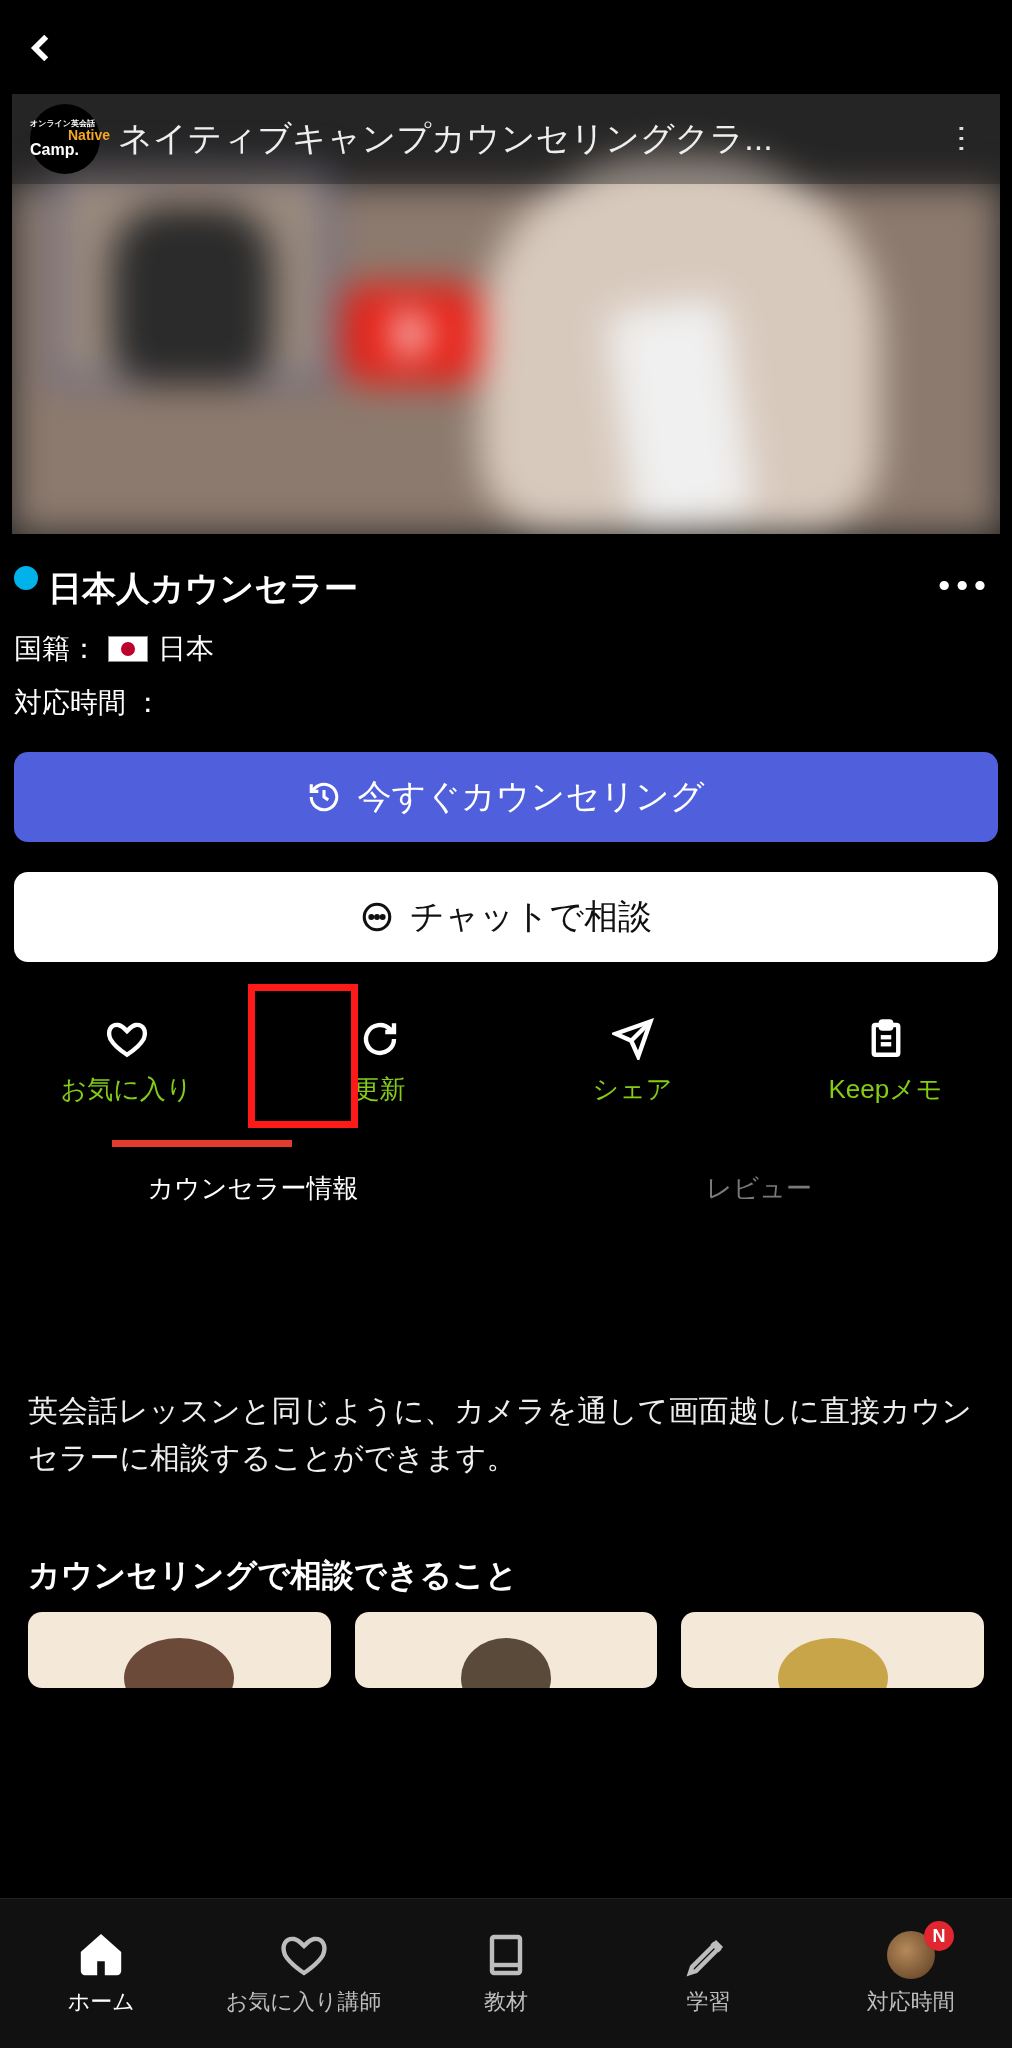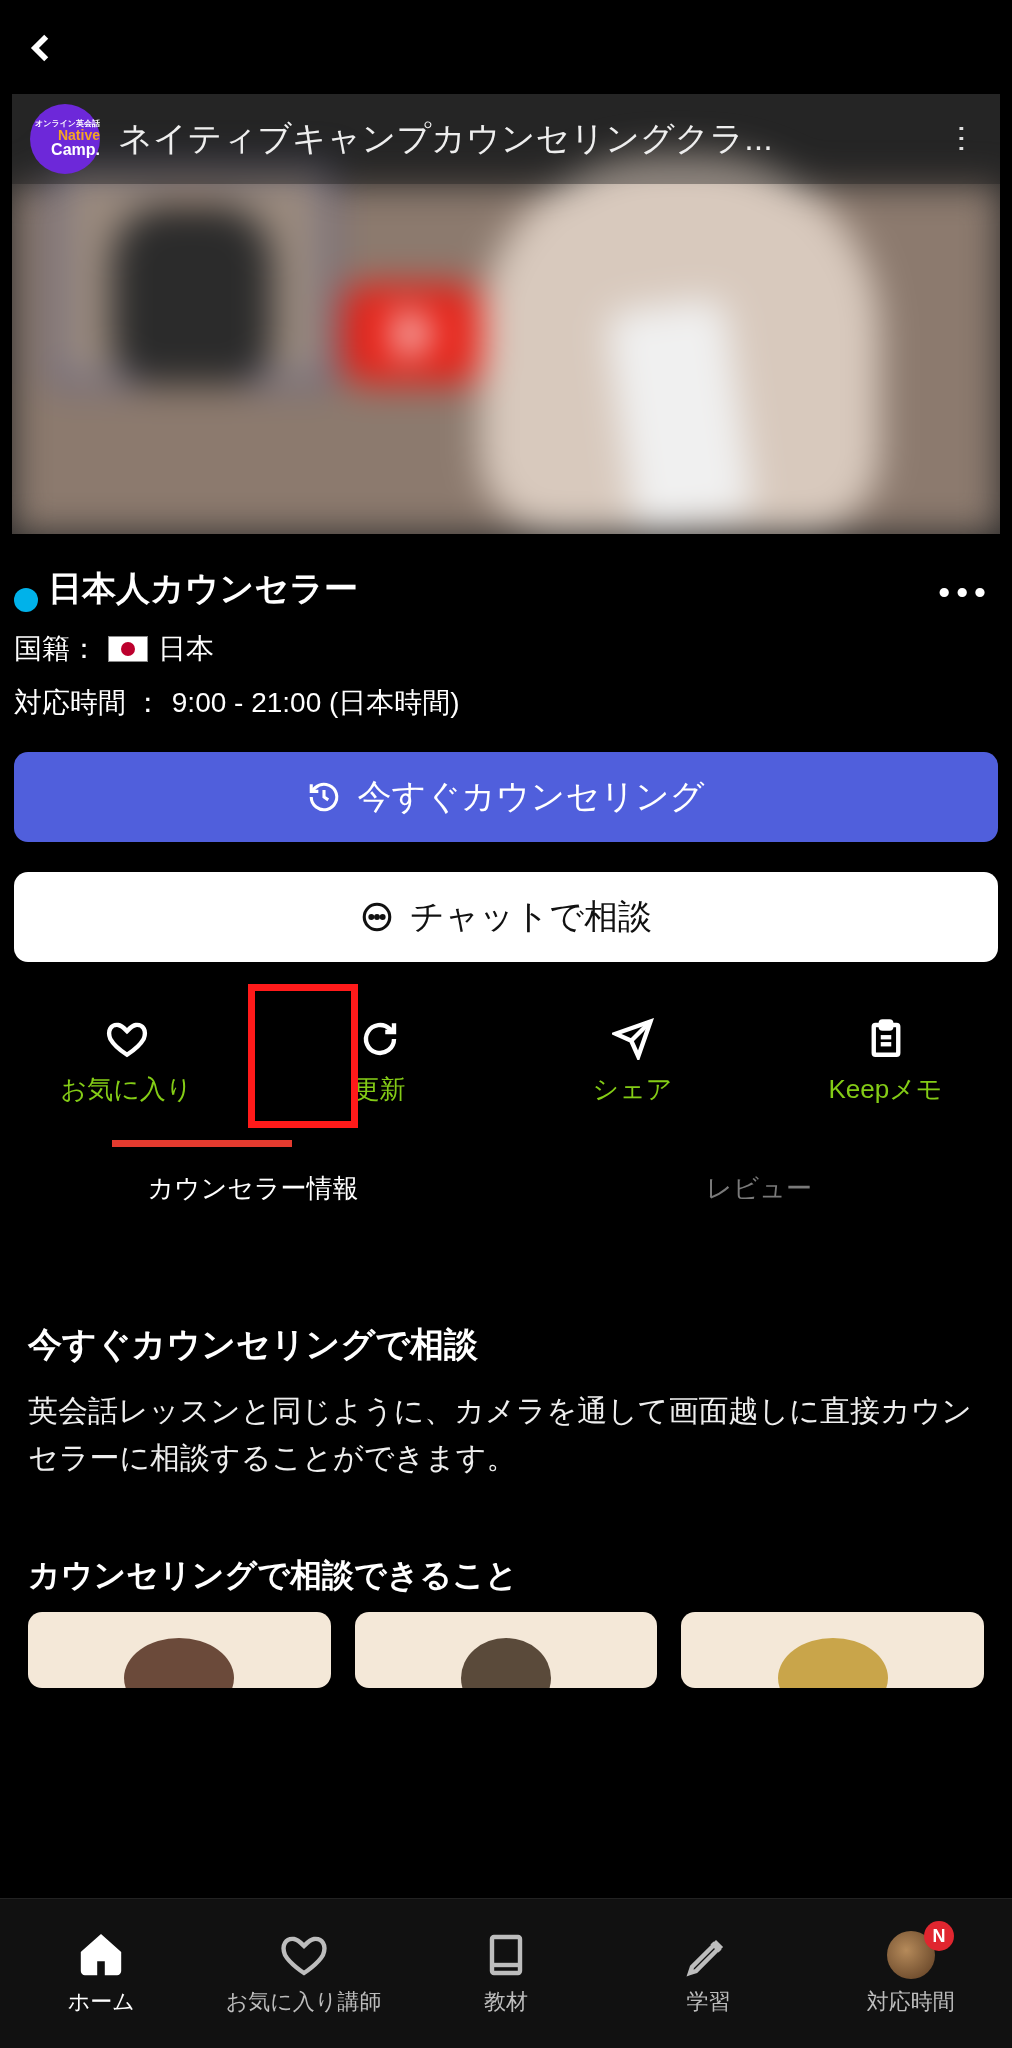--- a/index.html
+++ b/index.html
@@ -6,41 +6,41 @@
   html, body { width: 1012px; height: 2048px; background: #000; color: #fff; font-family: -apple-system, "Hiragino Sans", "Hiragino Kaku Gothic ProN", Meiryo, sans-serif; overflow: hidden; }
   .screen { position: relative; width: 1012px; height: 2048px; background: #000; }
 
   
   .back-btn { position: absolute; top: 18px; left: 12px; width: 60px; height: 60px; display:flex; align-items:center; justify-content:center; }
   .back-btn svg { width: 34px; height: 34px; stroke:#fff; stroke-width:4; fill:none; }
 
   
   .video-wrap { position:absolute; top:94px; left:12px; right:12px; height:440px; background:#2a2a2a; overflow:hidden; }
   .video-header { position:absolute; top:0; left:0; right:0; height:90px; background: rgba(30,30,30,0.4); display:flex; align-items:center; padding:0 18px; gap:18px; }
-  .nc-logo { width:70px; height:70px; border-radius:50%; background:#6d28d9; display:flex; flex-direction:column; align-items:flex-end; justify-content:center; font-weight:700; line-height:1; }
+  .nc-logo { width:70px; height:70px; border-radius:50%; background:#000000; display:flex; flex-direction:column; align-items:flex-start; justify-content:center; font-weight:700; line-height:1; }
   .nc-logo .tiny { font-size:8px; color:#fff; }
   .nc-logo .l1 { font-size:14px; color:#f5a623;margin-left:38px; }
   .nc-logo .l2 { font-size:16px; color:#fff; }
   .video-title { flex:1; font-size:34px; color:#eee; white-space:nowrap; overflow:hidden; text-overflow:ellipsis; }
   .video-menu { width:40px; text-align:center; color:#ddd; font-size:30px; letter-spacing:2px; transform:rotate(90deg); }
 
   
   .video-blur { position:absolute; top:90px; left:0; right:0; bottom:0; filter: blur(18px); }
   .vb-bg { position:absolute; inset:0; background:#8c7a6e; }
   .vb-window { position:absolute; left:40px; top:-20px; width:280px; height:220px; border:6px solid #3b4a8f; background:#9a8a7e; }
   .vb-person1 { position:absolute; left:100px; top:20px; width:160px; height:180px; background:#2b2b2b; border-radius:60px 60px 40px 40px; }
   .vb-face1 { position:absolute; left:130px; top:5px; width:100px; height:100px; background:#b89a85; border-radius:50%; }
   .vb-person2 { position:absolute; right:120px; top:-30px; width:400px; height:380px; background:#d8c9bd; border-radius:180px 180px 80px 80px; }
   .vb-face2 { position:absolute; right:230px; top:-10px; width:180px; height:200px; background:#c9a890; border-radius:50%; }
   .vb-phone { position:absolute; right:260px; bottom:10px; width:120px; height:220px; background:#f0f0f0; border-radius:20px; transform:rotate(-8deg); }
   .vb-play { position:absolute; left:330px; top:100px; width:140px; height:100px; background:#e62117; border-radius:22px; }
   .vb-play:after { content:""; position:absolute; left:55px; top:25px; border-left:40px solid #fff; border-top:25px solid transparent; border-bottom:25px solid transparent; }
 
   
-  .title-row { position:absolute; top:566px; left:14px; right:14px; display:flex; align-items:flex-end; }
+  .title-row { position:absolute; top:566px; left:14px; right:14px; display:flex; align-items:flex-start; }
   .status-dot { width:24px; height:24px; border-radius:50%; background:#00b2ea; margin-right:10px; }
   .title-text { font-size:34px; font-weight:700; flex:1; }
   .more-btn { font-size:34px; letter-spacing:6px; color:#fff; padding:0 6px;}
 
   
   .info-line { position:absolute; left:14px; font-size:28px; color:#fff; display:flex; align-items:center; gap:10px; }
   .info-line.nat { top:630px; }
   .info-line.hours { top:684px; }
   .jp-flag { width:40px; height:26px; background:#fff; border:1px solid #888; position:relative; display:inline-block; }
   .jp-flag:after { content:""; position:absolute; left:50%; top:50%; width:14px; height:14px; background:#bc002d; border-radius:50%; transform:translate(-50%,-50%); }
@@ -127,21 +127,20 @@
   </div>
 
   <div class="info-line nat">
     <span>国籍：</span>
     <span class="jp-flag"></span>
     <span>日本</span>
   </div>
 
   <div class="info-line hours">
     <span>対応時間  ：</span>
-    <span>9:00 - 21:00 (日本時間)</span>
   </div>
 
   <div class="btn primary">
     <svg viewBox="0 0 24 24" style="stroke:#fff;fill:none;stroke-width:2.2;">
       <path d="M3 12a9 9 0 1 0 3-6.7L3 8"></path>
         <polyline points="3 3 3 8 8 8"></polyline>
         <polyline points="12 7 12 12 15 14"></polyline>
     </svg>
     <span>今すぐカウンセリング</span>
   </div>
@@ -192,21 +191,20 @@
   <div class="tab-underline"></div>
   <div class="tabs">
     <div class="tab active">
         <span>カウンセラー情報</span>
       </div>
     <div class="tab inactive">
         <span>レビュー</span>
       </div>
   </div>
 
-  <div class="section h1">今すぐカウンセリングで相談</div>
   <div class="section p1">英会話レッスンと同じように、カメラを通して画面越しに直接カウンセラーに相談することができます。</div>
   <div class="section h2">カウンセリングで相談できること</div>
 
   <div class="cards">
     <div class="card">
         <div class="blob"></div>
       </div>
     <div class="card">
         <div class="blob"></div>
       </div>

